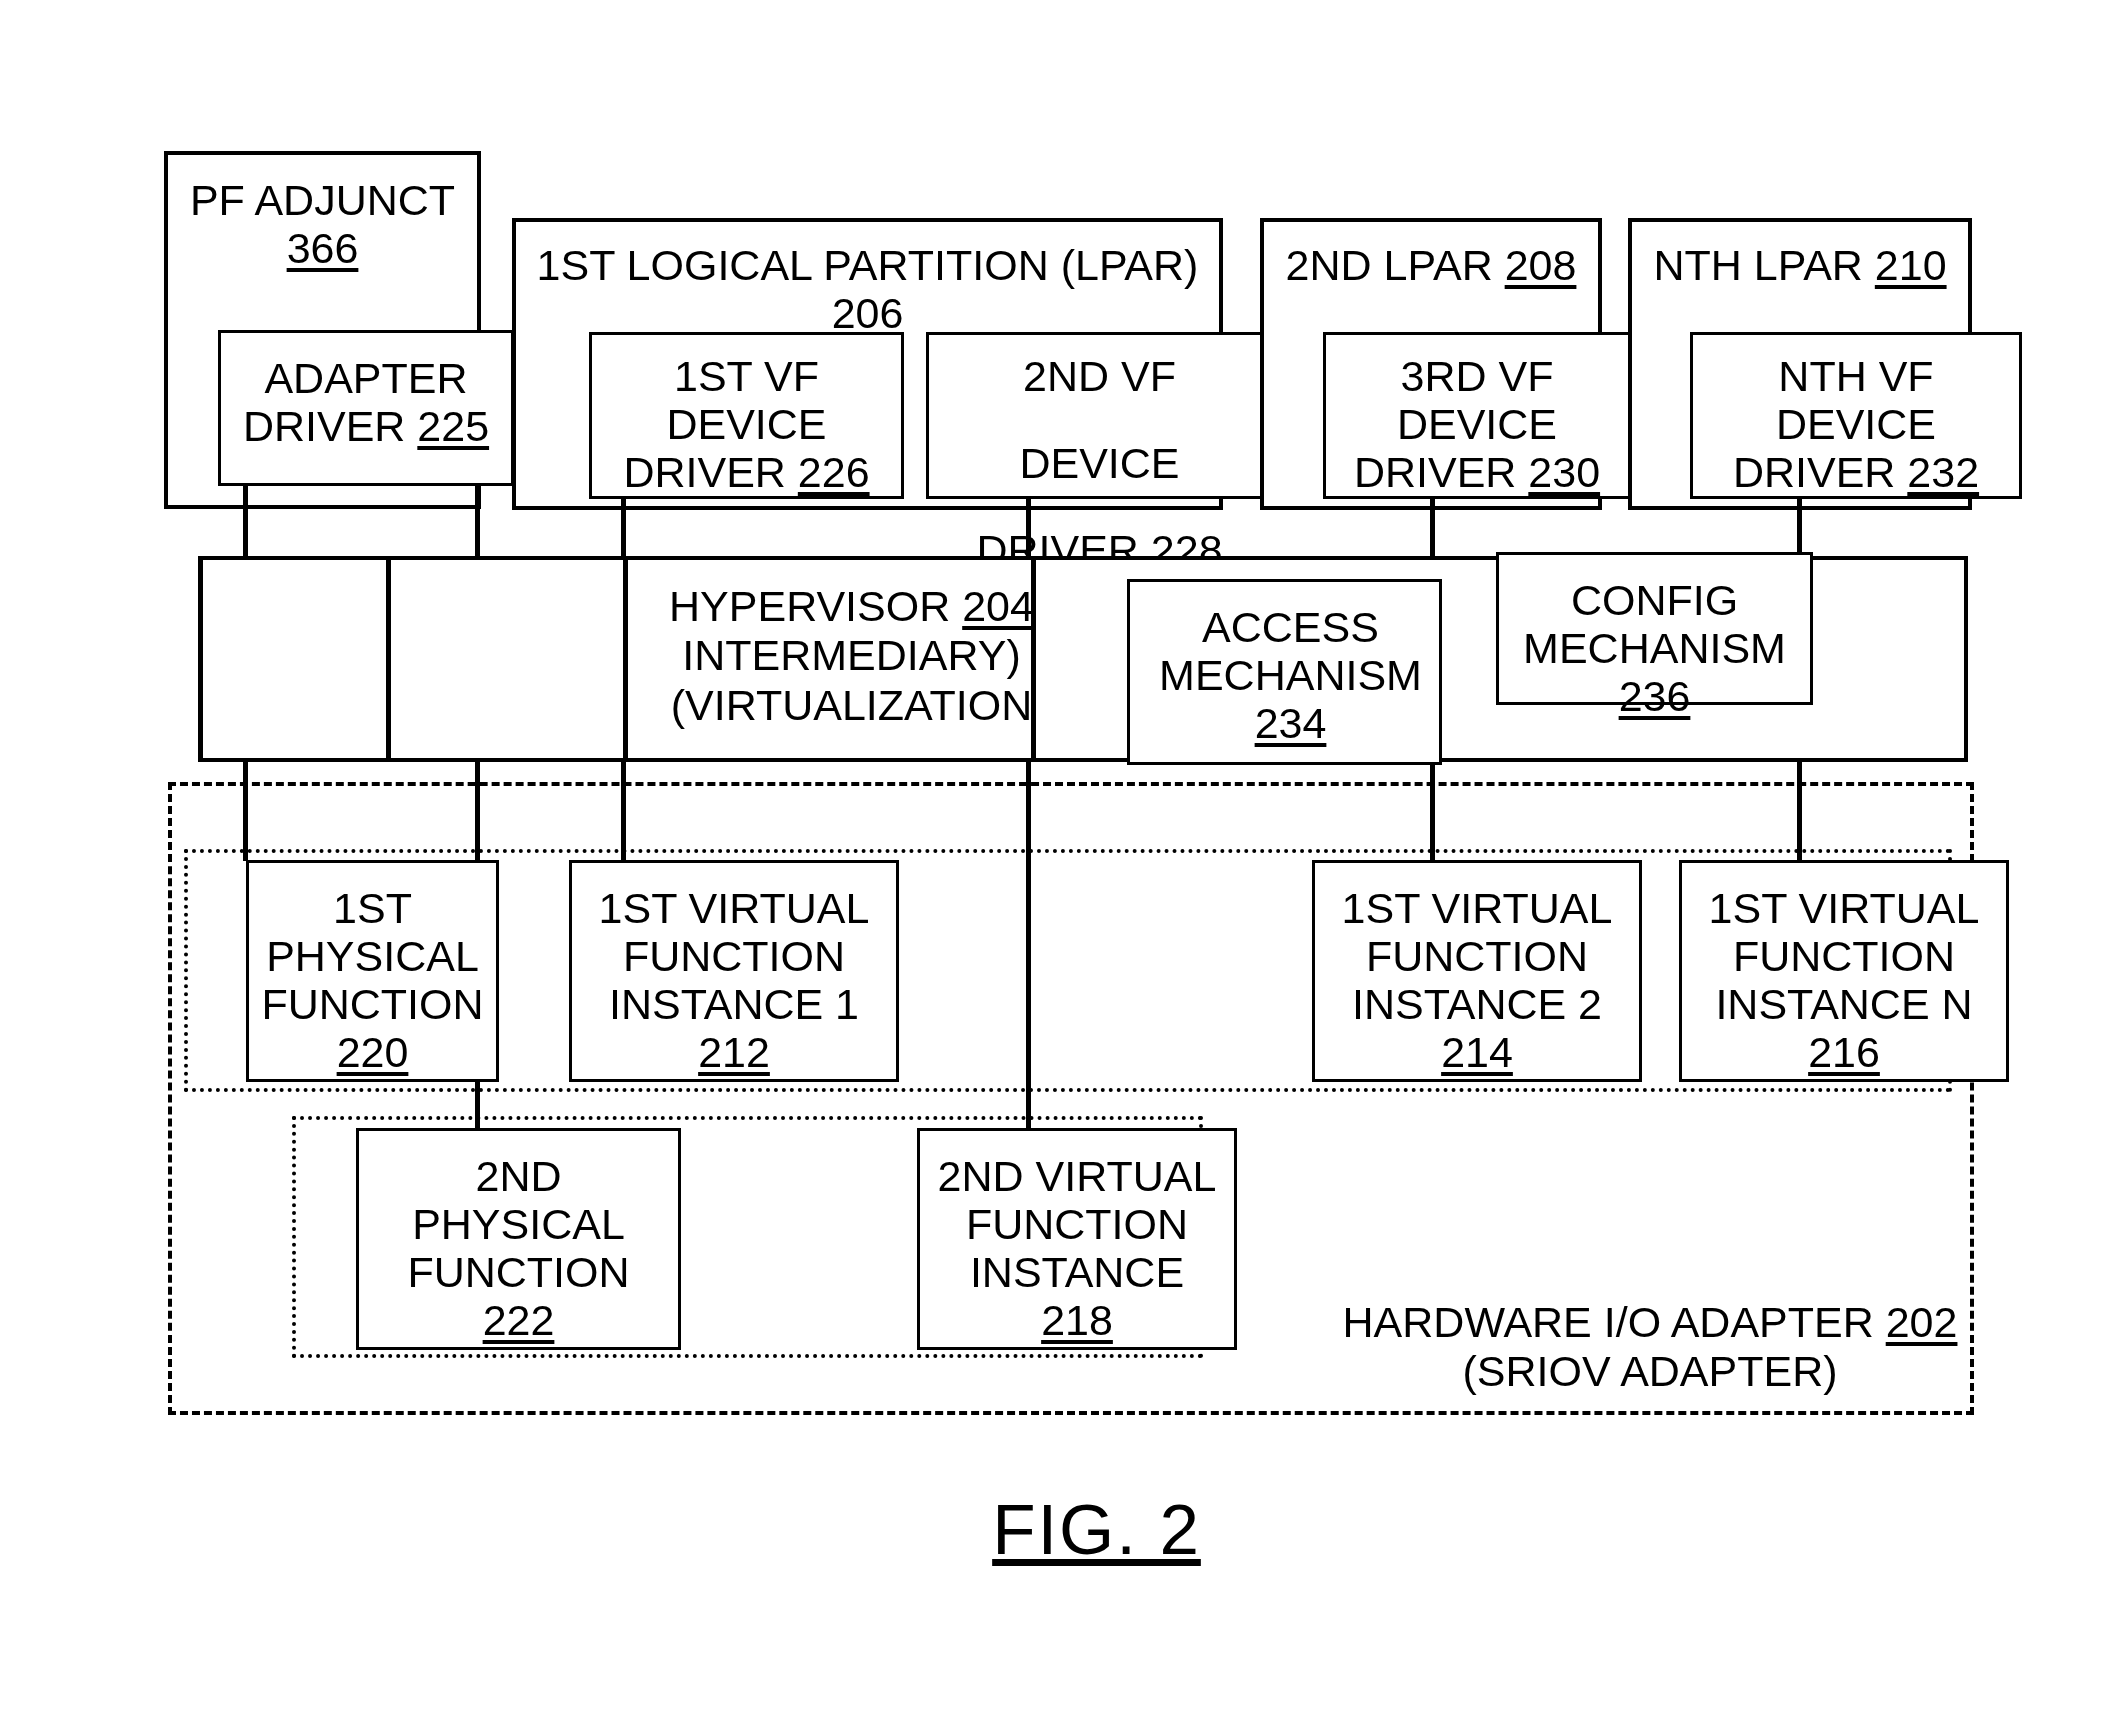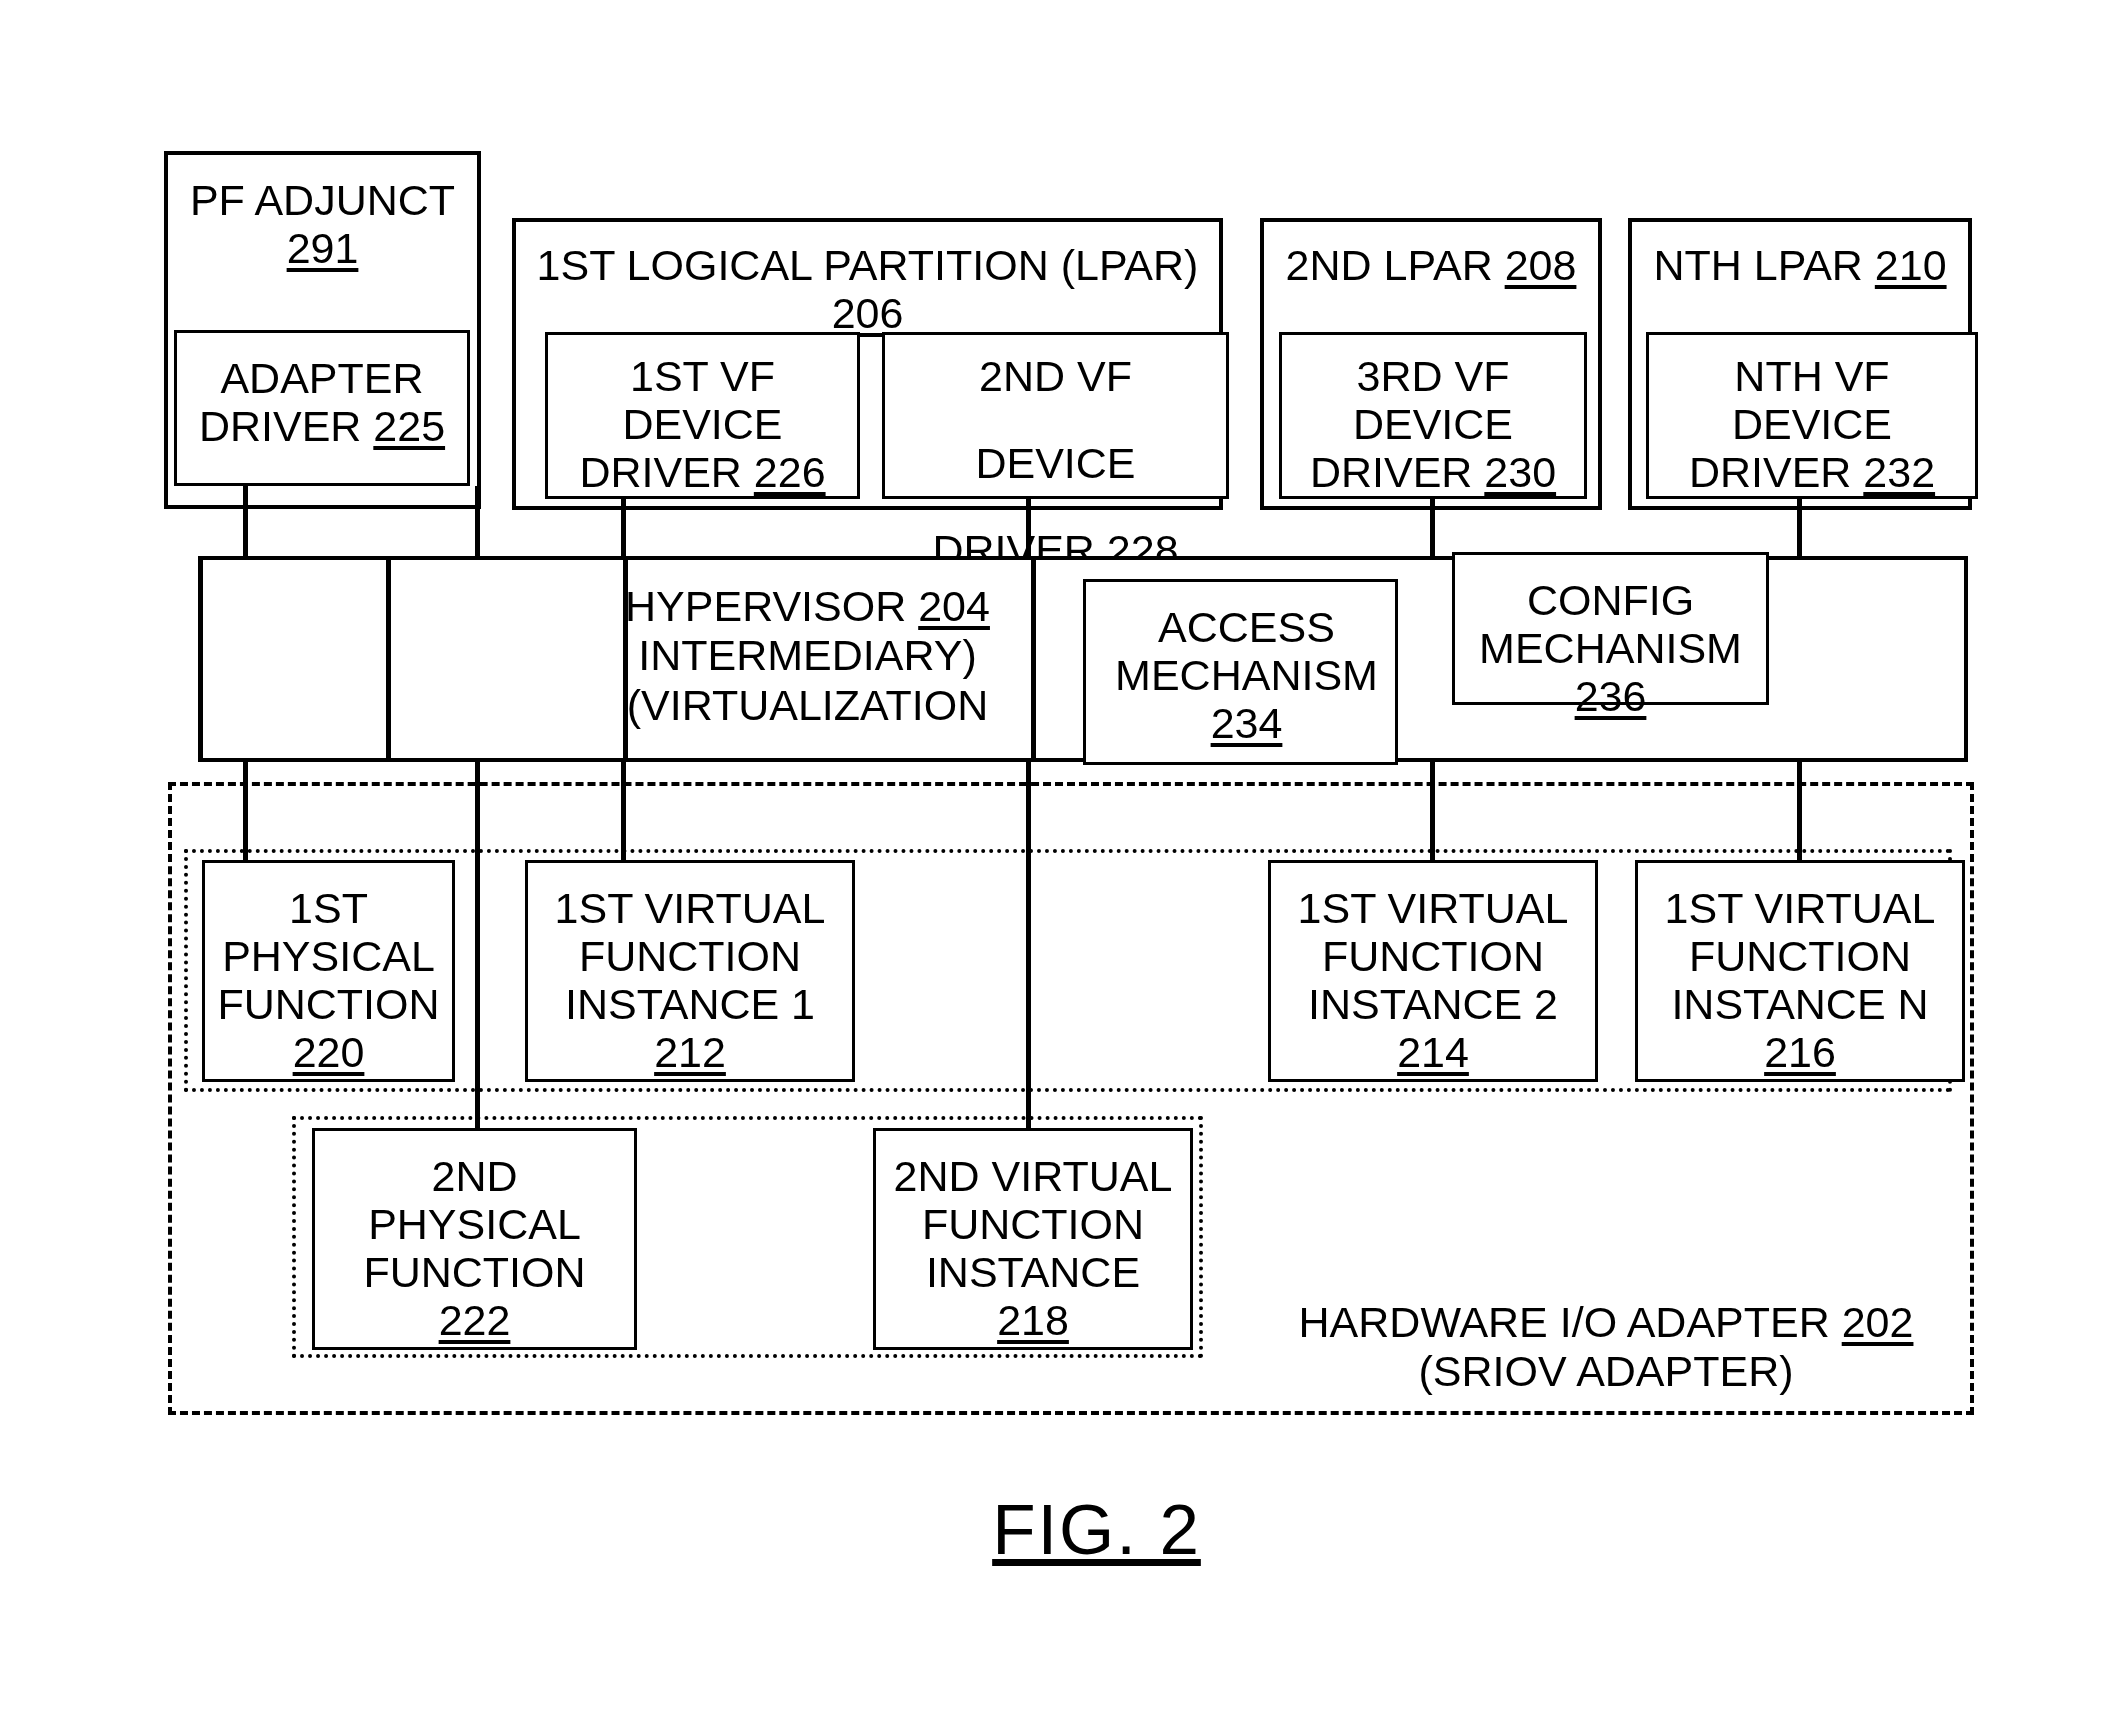--- a/index.html
+++ b/index.html
@@ -55,21 +55,21 @@
     text-align: center;
     line-height: 1.15;
     white-space: nowrap;
   }
   .u { text-decoration: underline; text-underline-offset: 4.8px; }
   .txt { display: block; white-space: nowrap; }
 
   
   .f-title { font-size: 54px; }
   .f-hdr   { font-size: 43px; }
-  .f-body  { font-size: 43px; }
+  .f-body  { font-size: 43px; margin-left: 44px; }
   .f-fig   { font-size: 71px; letter-spacing: 1.9px; margin-left: 33px; }
 
   
   #fig-number      { left: 0; top: 100px; width: 2127px; }
   #fig-caption     { left: 0; top: 1489px; width: 2127px; }
 
   #pf-adjunct      { left: 164px;  top: 151px;  width: 317px;  height: 358px; padding-top: 21px; }
   #adapter-driver  { left: 174px;  top: 330px;  width: 296px;  height: 156px; padding-top: 21px; }
 
   #lpar1           { left: 512px;  top: 218px;  width: 711px;  height: 292px; padding-top: 19px; }
@@ -116,21 +116,21 @@
   #sep-d { left: 1031px; top: 556px; height: 206px; width: 4.8px; background: #000; position: absolute; }
 </style>
 </head>
 <body>
 
 <div id="page">
 
 
   <div id="pf-adjunct" class="box f-hdr">
     <span class="txt">PF ADJUNCT</span>
-    <span class="txt u">291</span>
+    <span class="txt u">366</span>
   </div>
   <div id="adapter-driver" class="box thin f-body">
     <span class="txt">ADAPTER</span>
     <span class="txt"><span>DRIVER </span><span class="u">225</span></span>
   </div>
 
   <div id="lpar1" class="box f-hdr">
     <span class="txt">1ST LOGICAL PARTITION (LPAR)</span>
     <span class="txt u">206</span>
   </div>

